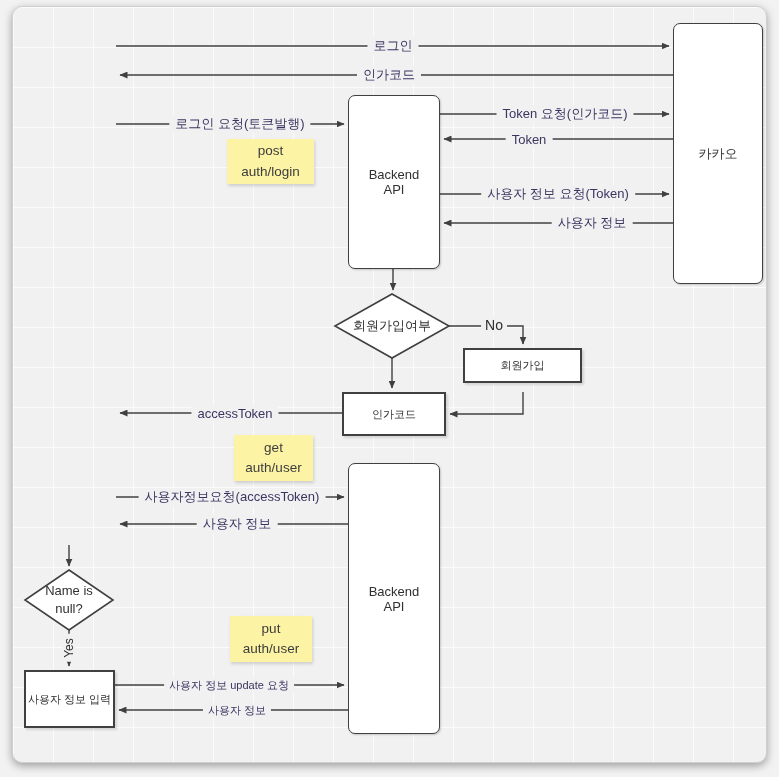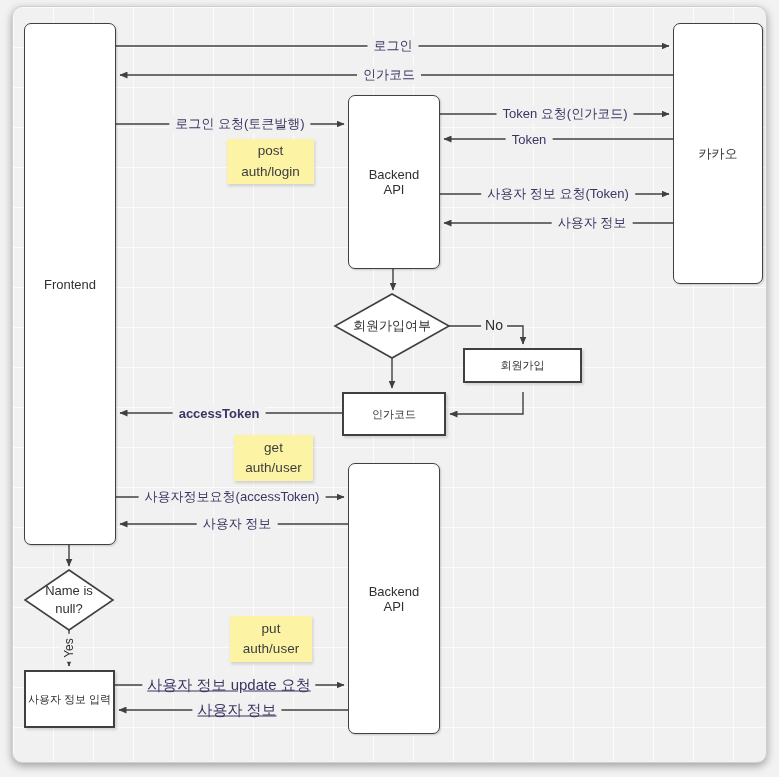--- a/index.html
+++ b/index.html
@@ -29,21 +29,21 @@
     color:#303030;font-size:13px;text-align:center;
     box-shadow:1px 1px 2px rgba(0,0,0,.18);}
   .node.rounded{border-radius:7px;}
   .node.sharp{border-width:2px;border-radius:0;font-size:11px;
     box-shadow:2px 2px 2px rgba(0,0,0,.12);}
   .node .lbl{display:inline-block;}
   .lbl.narrow{width:64px;}
   .edge-label{position:absolute;transform:translate(-50%,-50%);
     background:var(--canvas-bg);padding:0 6px;white-space:nowrap;
     color:var(--edge-label);font-size:13px;}
-  .edge-label.small{font-size:15px;padding:0 5px;text-decoration:underline;}
+  .edge-label.small{font-size:11px;padding:0 5px;}
   .decision-label{position:absolute;transform:translate(-50%,-50%);
     background:var(--canvas-bg);padding:0 4px;color:#2d2d2d;font-size:14px;}
   .decision-label.rot{transform:translate(-50%,-50%) rotate(-90deg);font-size:12px;}
   .diamond-label{position:absolute;transform:translate(-50%,-50%);
     color:#303030;font-size:13px;text-align:center;line-height:1.35;white-space:nowrap;}
   .diamond-label.wrap{white-space:normal;width:58px;}
   .note{position:absolute;background:var(--note-bg);
     box-shadow:1px 2px 3px rgba(0,0,0,.15);
     display:flex;flex-direction:column;align-items:center;justify-content:center;
     color:#3d3d3d;font-size:13.5px;line-height:1.5;text-align:center;margin-left:44px;}
@@ -81,23 +81,20 @@
         <path d="M523 392 V414 H450" marker-end="url(#arrow)"></path>
         <path d="M69 545 V566" marker-end="url(#arrow)"></path>
         <path d="M69 630 V666" marker-end="url(#arrow)"></path>
       </g>
       <g stroke="#404040" stroke-width="1.6" fill="#ffffff">
         <polygon points="392,294 449,326 392,358 335,326"></polygon>
         <polygon points="69,570 113,600 69,630 25,600"></polygon>
       </g>
     </svg>
 
-    <div class="node rounded" style="left:24px;top:23px;width:92px;height:522px;">
-      <span class="lbl">Frontend</span>
-    </div>
 
     <div class="node rounded" style="left:673px;top:23px;width:90px;height:261px;">
       <span class="lbl">카카오</span>
     </div>
 
     <div class="node rounded" style="left:348px;top:95px;width:92px;height:174px;">
       <span class="lbl narrow">Backend API</span>
     </div>
 
     <div class="node rounded" style="left:348px;top:463px;width:92px;height:271px;">
@@ -119,21 +116,21 @@
     <div class="diamond-label" style="left:392px;top:326px;">회원가입여부</div>
     <div class="diamond-label wrap" style="left:69px;top:600px;">Name is null?</div>
 
     <span class="edge-label" style="left:393px;top:46px;">로그인</span>
     <span class="edge-label" style="left:389px;top:75px;">인가코드</span>
     <span class="edge-label" style="left:240px;top:124px;">로그인 요청(토큰발행)</span>
     <span class="edge-label" style="left:565px;top:114px;">Token 요청(인가코드)</span>
     <span class="edge-label" style="left:529px;top:139px;">Token</span>
     <span class="edge-label" style="left:558px;top:194px;">사용자 정보 요청(Token)</span>
     <span class="edge-label" style="left:592px;top:223px;">사용자 정보</span>
-    <span class="edge-label" style="left:219px;top:413px;font-weight:bold;">accessToken</span>
+    <span class="edge-label" style="left:235px;top:413px;">accessToken</span>
     <span class="edge-label" style="left:232px;top:497px;">사용자정보요청(accessToken)</span>
     <span class="edge-label" style="left:237px;top:524px;">사용자 정보</span>
     <span class="edge-label small" style="left:229px;top:685px;">사용자 정보 update 요청</span>
     <span class="edge-label small" style="left:237px;top:710px;">사용자 정보</span>
 
     <span class="decision-label" style="left:494px;top:325px;">No</span>
     <span class="decision-label rot" style="left:69px;top:648px;">Yes</span>
 
     <div class="note" style="left:183px;top:139px;width:87px;height:45px;">
       <span>post</span>

